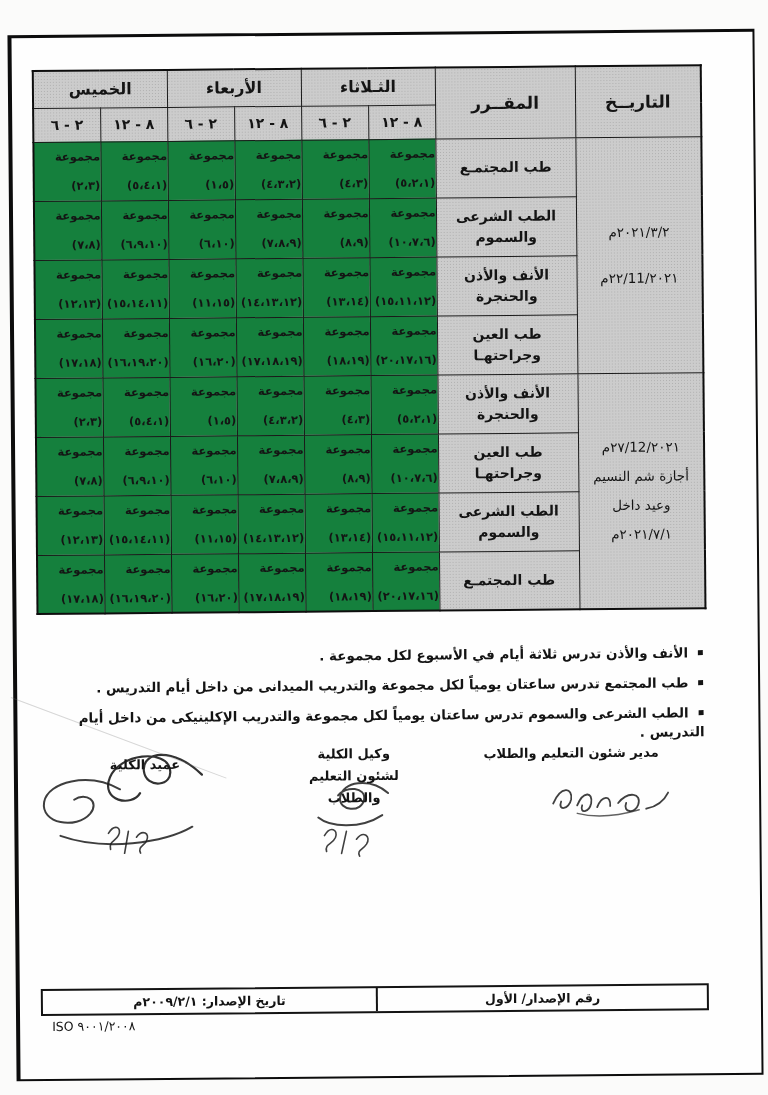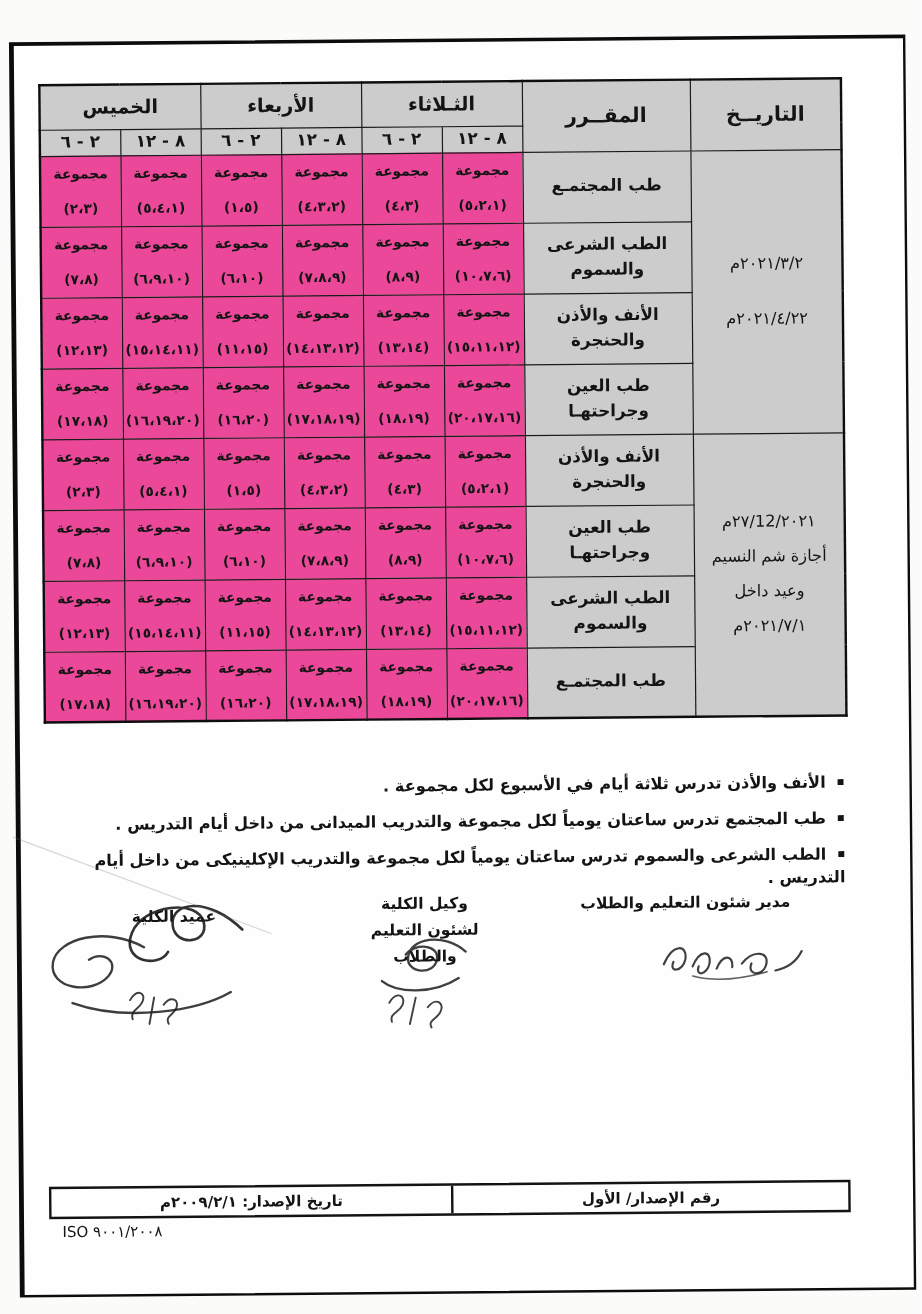--- a/index.html
+++ b/index.html
@@ -38,27 +38,27 @@
   .col-date { width: 126px; }
   .col-course { width: 140px; }
   .col-slot { width: 67px; }
   .shade {
     background-color: #cccccc;
     background-image: radial-gradient(#b0b0b0 18%, rgba(0,0,0,0) 22%);
     background-size: 3px 3px;
   }
   th.big-hdr { font-size: 17px; font-weight: 700; }
   th.day-hdr { font-size: 16px; font-weight: 700; height: 37px; }
-  th.slot-hdr { font-size: 14px; font-weight: 700; height: 22px; }
+  th.slot-hdr { font-size: 14px; font-weight: 700; height: 34px; }
   tbody tr { height: 59px; }
   td.course {
     font-size: 14px; font-weight: 700;
     white-space: pre-line; line-height: 1.5;
   }
-  td.slot-cell { background: #ec4899; }
+  td.slot-cell { background: #15803d; text-align: right; }
   .grp { font-size: 11.5px; font-weight: 700; }
   .nums { font-size: 11.5px; font-weight: 700; margin-top: 15px; direction: ltr; unicode-bidi: isolate; }
   td.date-cell { font-weight: 700; }
   .date-inner { display: flex; flex-direction: column; justify-content: center; align-items: center; }
   .date-inner.b1 { gap: 30px; }
   .date-inner.b2 { gap: 13px; }
   .dl { font-size: 13.5px; font-weight: 400; }
   
   .notes {
     position: absolute; top: 610px; right: 54px; left: 24px;
@@ -133,21 +133,21 @@
         <th class="shade slot-hdr">٨ - ١٢</th>
         <th class="shade slot-hdr">٢ - ٦</th>
       </tr>
     </thead>
     <tbody>
 
       <tr>
         <td rowspan="4" class="shade date-cell">
           <div class="date-inner b1">
             <div class="dl">٢٠٢١/٣/٢م</div>
-            <div class="dl">٢٠٢١/٤/٢٢م</div>
+            <div class="dl">٢٠٢١/11/٢٢م</div>
           </div>
         </td>
         <td class="shade course">طب المجتمـع</td>
         <td class="slot-cell">
             <div class="grp">مجموعة</div>
             <div class="nums" dir="ltr">(٥،٢،١)</div>
           </td>
         <td class="slot-cell">
             <div class="grp">مجموعة</div>
             <div class="nums" dir="ltr">(٤،٣)</div>

